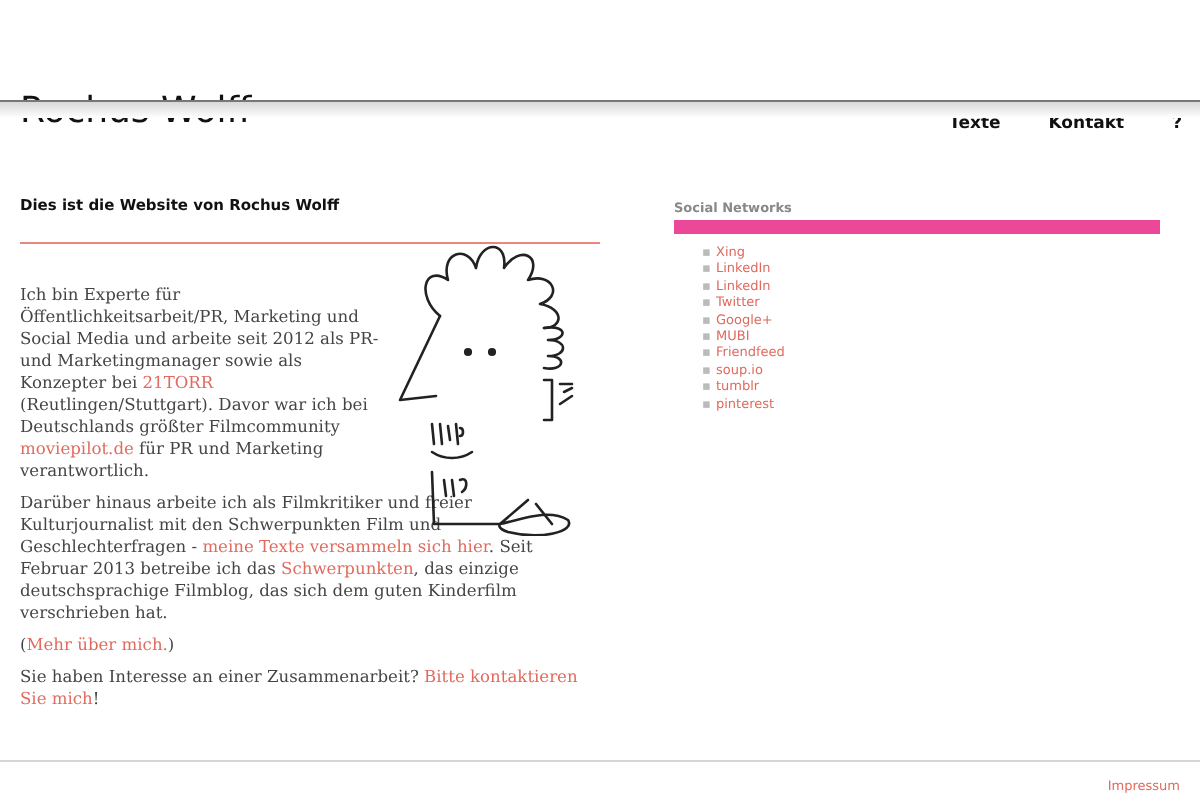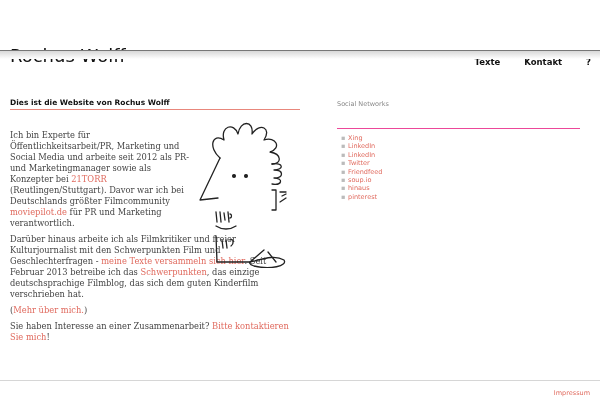--- a/index.html
+++ b/index.html
@@ -5,31 +5,31 @@
   html, body { margin: 0; padding: 0; }
   body { width: 600px; height: 400px; background: #ffffff; position: relative; overflow: hidden; font-family: "DejaVu Serif", serif; }
   .header { position: absolute; left: 0; top: 15px; width: 600px; height: 50px; }
   .site-title { position: absolute; left: 10px; top: 32px; font-family: "DejaVu Sans", sans-serif; font-size: 18px; color: #111; line-height: 18px; text-decoration: none; }
   .topnav { position: absolute; right: 9px; top: 42px; font-family: "DejaVu Sans", sans-serif; font-size: 8.5px; font-weight: bold; }
   .topnav a { color: #111; text-decoration: none; margin-left: 21px; }
   .header-rule { position: absolute; left: 0; top: 50px; width: 600px; height: 1px; background: #777; }
   .header-shade { position: absolute; left: 0; top: 51px; width: 600px; height: 8px; background: linear-gradient(#d8d8d8, #ffffff); }
 
   .main { position: absolute; left: 10px; top: 98px; width: 290px; }
-  .main-heading { font-family: "DejaVu Sans", sans-serif; font-weight: bold; font-size: 7.5px; color: #111; padding-bottom: 2px; border-bottom: 1px solid #e8877c; margin: 0 0 6px 0; }
+  .main-heading { font-family: "DejaVu Sans", sans-serif; font-weight: bold; font-size: 7.5px; color: #111; padding-bottom: 14px; border-bottom: 1px solid #e8877c; margin: 0 0 6px 0; }
   .main p { font-size: 8.3px; line-height: 11px; color: #444; margin: 0 0 5px 0; }
   .main a { color: #e06a5e; text-decoration: none; }
   .col-text { width: 180px; margin-top: 20px; }
 
   .drawing { position: absolute; left: 190px; top: 118px; width: 110px; height: 150px; }
 
   .sidebar { position: absolute; left: 337px; top: 100px; width: 243px; font-family: "DejaVu Sans", sans-serif; }
-  .sidebar-heading { font-size: 6.5px; font-weight: normal; color: #888; padding-bottom: 20px; border-bottom: 1px solid #ec4899; margin: 0 0 5px 0; }
+  .sidebar-heading { font-size: 6.5px; font-weight: bold; color: #888; padding-bottom: 2px; border-bottom: 7px solid #ec4899; margin: 0 0 5px 0; }
   .sidebar ul { list-style: none; margin: 0; padding: 0 0 0 4px; }
-  .sidebar li { font-size: 6.5px; line-height: 8.4px; color: #bbb; }
+  .sidebar li { font-size: 6.5px; line-height: 8.4px; color: #bbb; margin-left: 10px; }
   .sidebar li .bullet { display: inline-block; width: 7px; color: #bbb; }
   .sidebar li a { color: #e06a5e; text-decoration: none; }
 
   .footer-rule { position: absolute; left: 0; top: 380px; width: 600px; height: 1px; background: #d6d6d6; }
   .footer-link { position: absolute; right: 10px; top: 389px; font-family: "DejaVu Sans", sans-serif; font-size: 6.5px; color: #e06a5e; text-decoration: none; }
 </style>
 </head>
 <body>
 
 <div class="header">
@@ -77,21 +77,23 @@
   <path d="M78 134 L86 144"></path>
 </svg>
 
 <div class="sidebar">
   <h3 class="sidebar-heading">Social Networks</h3>
   <ul>
     <li><span class="bullet">▪</span><a>Xing</a></li>
     <li><span class="bullet">▪</span><a>LinkedIn</a></li>
     <li><span class="bullet">▪</span><a>LinkedIn</a></li>
     <li><span class="bullet">▪</span><a>Twitter</a></li>
+    <li><span class="bullet">▪</span><a>Google+</a></li>
+    <li><span class="bullet">▪</span><a>MUBI</a></li>
     <li><span class="bullet">▪</span><a>Friendfeed</a></li>
     <li><span class="bullet">▪</span><a>soup.io</a></li>
-    <li><span class="bullet">▪</span><a>hinaus</a></li>
+    <li><span class="bullet">▪</span><a>tumblr</a></li>
     <li><span class="bullet">▪</span><a>pinterest</a></li>
   </ul>
 </div>
 
 <div class="footer-rule"></div>
 <a class="footer-link">Impressum</a>
 
 </body></html>

